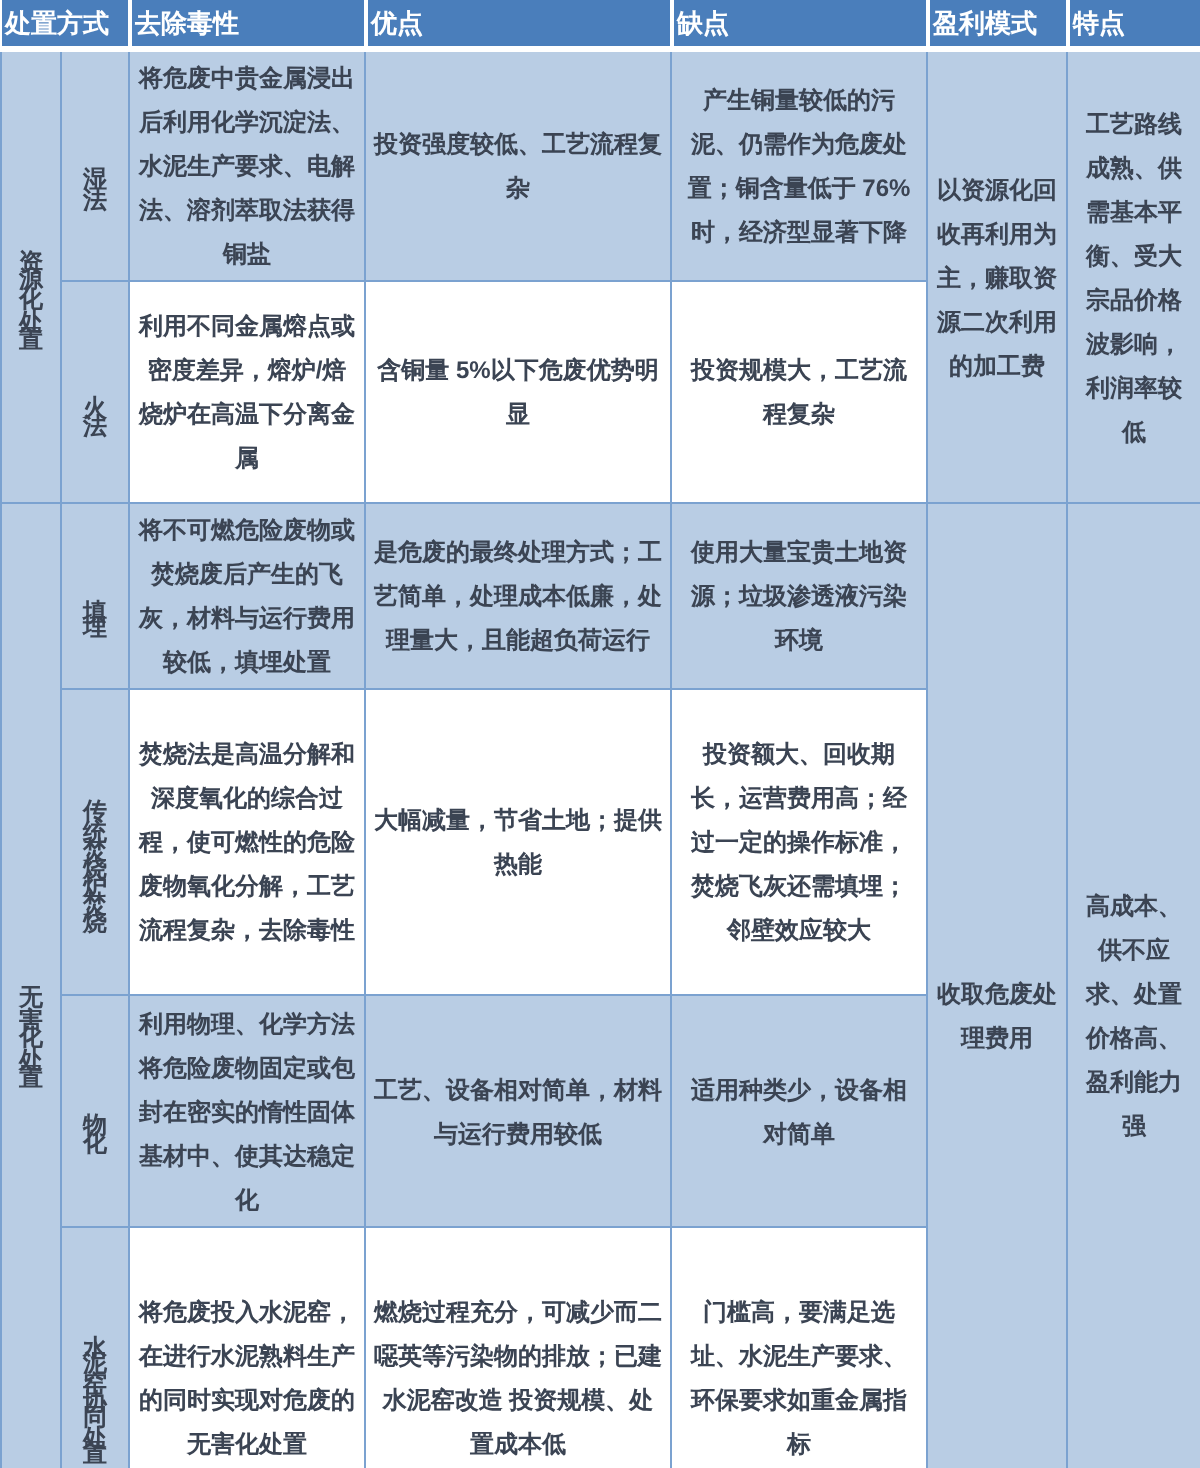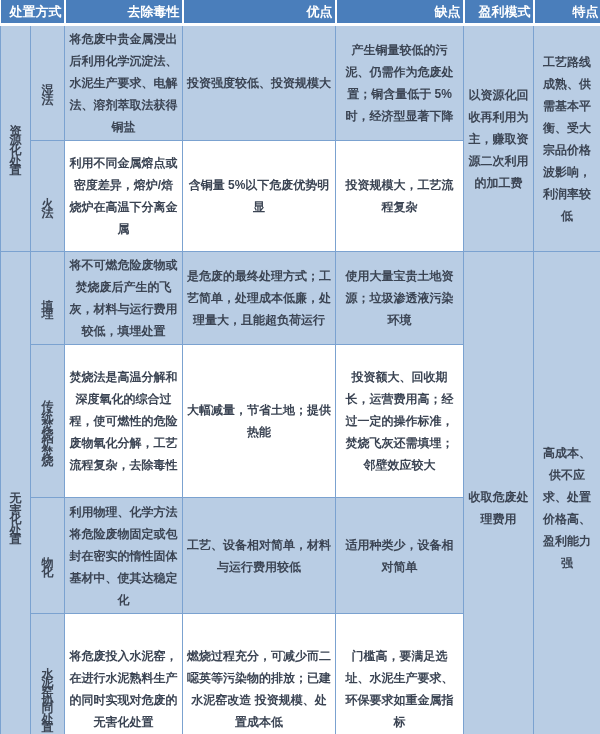--- a/index.html
+++ b/index.html
@@ -9,21 +9,21 @@
   html,body{margin:0;padding:0;background:#fff;}
   .page{width:600px;height:734px;overflow:hidden;background:#fff;
         font-family:"Liberation Sans","DejaVu Sans",sans-serif;}
   table{border-collapse:collapse;table-layout:fixed;width:600px;
         border-bottom:3px solid var(--border);}
   col.c-cat{width:30px}col.c-method{width:34px}col.c-desc{width:118px}
   col.c-adv{width:153px}col.c-dis{width:128px}col.c-profit{width:70px}col.c-feat{width:67px}
   thead th{
     background:var(--header-bg);color:var(--header-text);
     font-size:13px;font-weight:bold;height:21px;padding:1px 2px;
-    border-left:2px solid #fff;border-bottom:3px solid #fff;text-align:right;
+    border-left:2px solid #fff;border-bottom:3px solid #fff;text-align:left;
   }
   thead th:first-child{border-left:none;}
   tbody th,tbody td{
     border:1px solid var(--border);color:var(--text);
     font-size:12px;line-height:22px;font-weight:600;
     text-align:center;vertical-align:middle;padding:2px 4px;
     overflow:hidden;
   }
   tbody td{background:var(--white-bg);}
   tr.band td.cell{background:var(--band-bg);}
@@ -58,22 +58,22 @@
       <th>缺点</th>
       <th>盈利模式</th>
       <th>特点</th>
     </tr>
   </thead>
   <tbody>
     <tr class="r1 band">
       <th class="cat" rowspan="2">资源化处置</th>
       <th class="method">湿法</th>
       <td class="cell">将危废中贵金属浸出后利用化学沉淀法、水泥生产要求、电解法、溶剂萃取法获得铜盐</td>
-      <td class="cell">投资强度较低、投资规模大</td>
-      <td class="cell">产生铜量较低的污泥、仍需作为危废处置；铜含量低于 5%时，经济型显著下降</td>
+      <td class="cell">投资强度较低、工艺流程复杂</td>
+      <td class="cell">产生铜量较低的污泥、仍需作为危废处置；铜含量低于 76%时，经济型显著下降</td>
       <td class="merge" rowspan="2">以资源化回收再利用为主，赚取资源二次利用的加工费</td>
       <td class="merge" rowspan="2">工艺路线成熟、供需基本平衡、受大宗品价格波影响，利润率较低</td>
     </tr>
     <tr class="r2">
       <th class="method">火法</th>
       <td class="cell">利用不同金属熔点或密度差异，熔炉/焙烧炉在高温下分离金属</td>
       <td class="cell">含铜量 5%以下危废优势明显</td>
       <td class="cell">投资规模大，工艺流程复杂</td>
     </tr>
     <tr class="r3 band">

